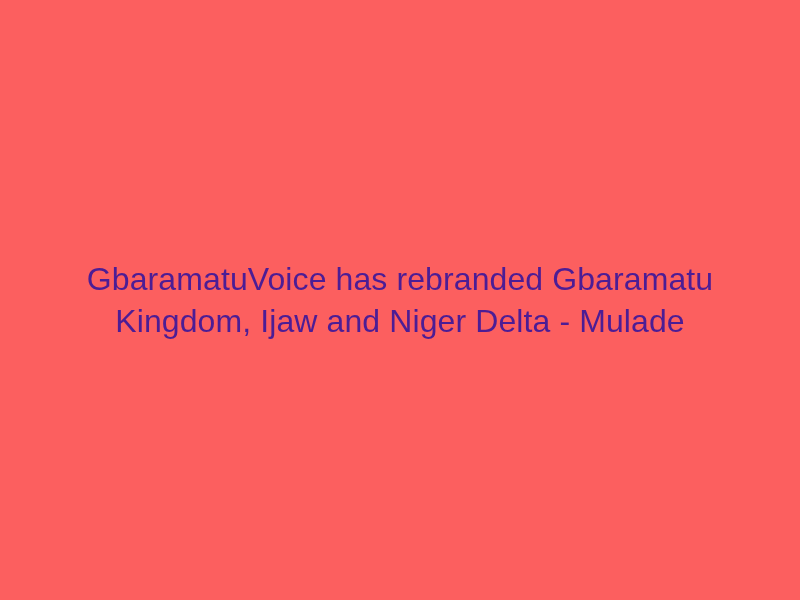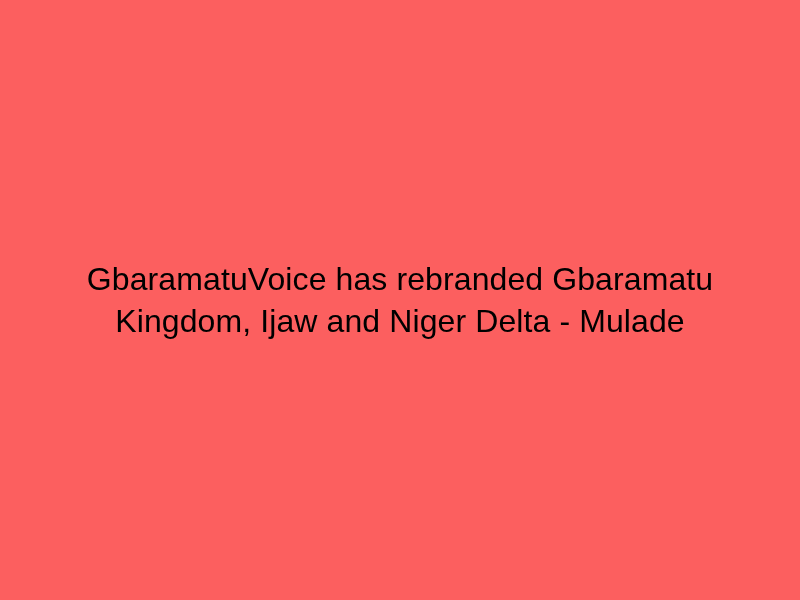--- a/index.html
+++ b/index.html
@@ -47,17 +47,17 @@
     -webkit-font-smoothing: antialiased;
   }
 </style>
 </head>
 <body>
 
 <div class="placeholder-card" style="background-color: rgb(252, 95, 95);">
 
   <div class="headline-block">
 
-    <h1 class="headline" style="color: #000000;">GbaramatuVoice has rebranded Gbaramatu Kingdom, Ijaw and Niger Delta - Mulade</h1>
+    <h1 class="headline" style="color: #4c1d95;">GbaramatuVoice has rebranded Gbaramatu Kingdom, Ijaw and Niger Delta - Mulade</h1>
 
   </div>
 
 </div>
 
 </body></html>

